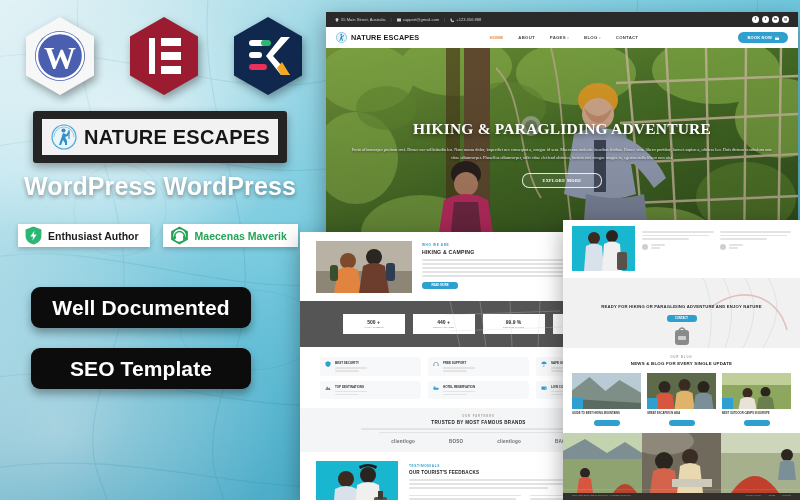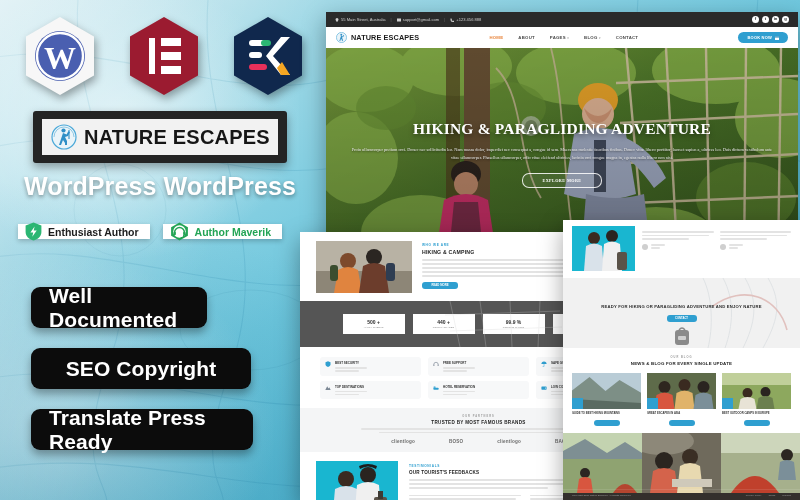--- a/index.html
+++ b/index.html
@@ -53,37 +53,37 @@
   }
 
   .wp-title{
     position:absolute;left:0;top:172px;width:320px;text-align:center;
     font-size:25px;font-weight:bold;color:#ffffff;letter-spacing:.1px;
     text-shadow:0 2px 4px rgba(0,0,0,.38);
   }
 
   .badges{position:absolute;left:18px;top:224px;width:290px;display:flex;gap:13px;}
   .badge{
-    background:#fff;height:15px;display:flex;align-items:center;gap:6px;
+    background:#fff;height:23px;display:flex;align-items:center;gap:6px;
     padding:0 11px 0 7px;box-shadow:0 2px 5px rgba(0,0,0,.22);
   }
   .badge svg{display:block;flex:0 0 auto;}
   .badge-label{font-size:10.5px;font-weight:bold;white-space:nowrap;}
   .badge-label.dark{color:#1c1c1c;}
   .badge-label.green{color:#23a455;}
 
   .pills{position:absolute;left:31px;top:287px;display:flex;flex-direction:column;gap:20px;}
   .pill{
     height:41px;background:#0c0c0c;border-radius:9px;
     display:flex;align-items:center;justify-content:center;
     color:#fff;font-size:21px;font-weight:bold;letter-spacing:.1px;
     box-shadow:0 5px 9px rgba(0,0,0,.33);
     padding:0 18px;box-sizing:border-box;
   }
-  .pill.w1{width:176px;}
+  .pill.w1{width:220px;text-align:right;}
   .pill.w2{width:220px;}
   .pill.w3{width:222px;}
 
   
   .mock{position:absolute;background:#fff;box-shadow:0 8px 22px rgba(0,0,0,.35);overflow:hidden;}
 
   
   .mock-main{left:326px;top:12px;width:472px;height:452px;}
 
   .topbar{height:15px;background:#2a2a2a;display:flex;align-items:center;
@@ -287,28 +287,27 @@
       </div>
       <div class="badge">
         <svg width="19" height="19" viewBox="0 0 19 19">
           <path d="M9.5 0.5 L17.9 5.3 L17.9 13.7 L9.5 18.5 L1.1 13.7 L1.1 5.3 Z" fill="#23a455"></path>
           <circle cx="9.5" cy="9.5" r="6.2" fill="#ffffff"></circle>
           <path d="M4.6 10.4 a4.9 4.9 0 0 1 9.8 0" fill="none" stroke="#23a455" stroke-width="1.5"></path>
           <rect x="3.7" y="9.7" width="2.2" height="3.6" rx="1.1" fill="#23a455"></rect>
           <rect x="13.1" y="9.7" width="2.2" height="3.6" rx="1.1" fill="#23a455"></rect>
           <path d="M13.6 13.1 v.8 a1.6 1.6 0 0 1 -1.6 1.6 h-1.3" fill="none" stroke="#23a455" stroke-width="1.1"></path>
         </svg>
-        <span class="badge-label green">Author Maverik</span>
+        <span class="badge-label green">Maecenas Maverik</span>
       </div>
     </div>
 
     <div class="pills">
       <div class="pill w1">Well Documented</div>
-      <div class="pill w2">SEO Copyright</div>
-      <div class="pill w3">Translate Press Ready</div>
+      <div class="pill w2">SEO Template</div>
     </div>
 
   </div>
 
   <div class="mock mock-main">
 
     <div class="topbar">
       <div class="topbar-left">
         <span class="tb-item">
           <svg width="4" height="4" viewBox="0 0 8 8">

